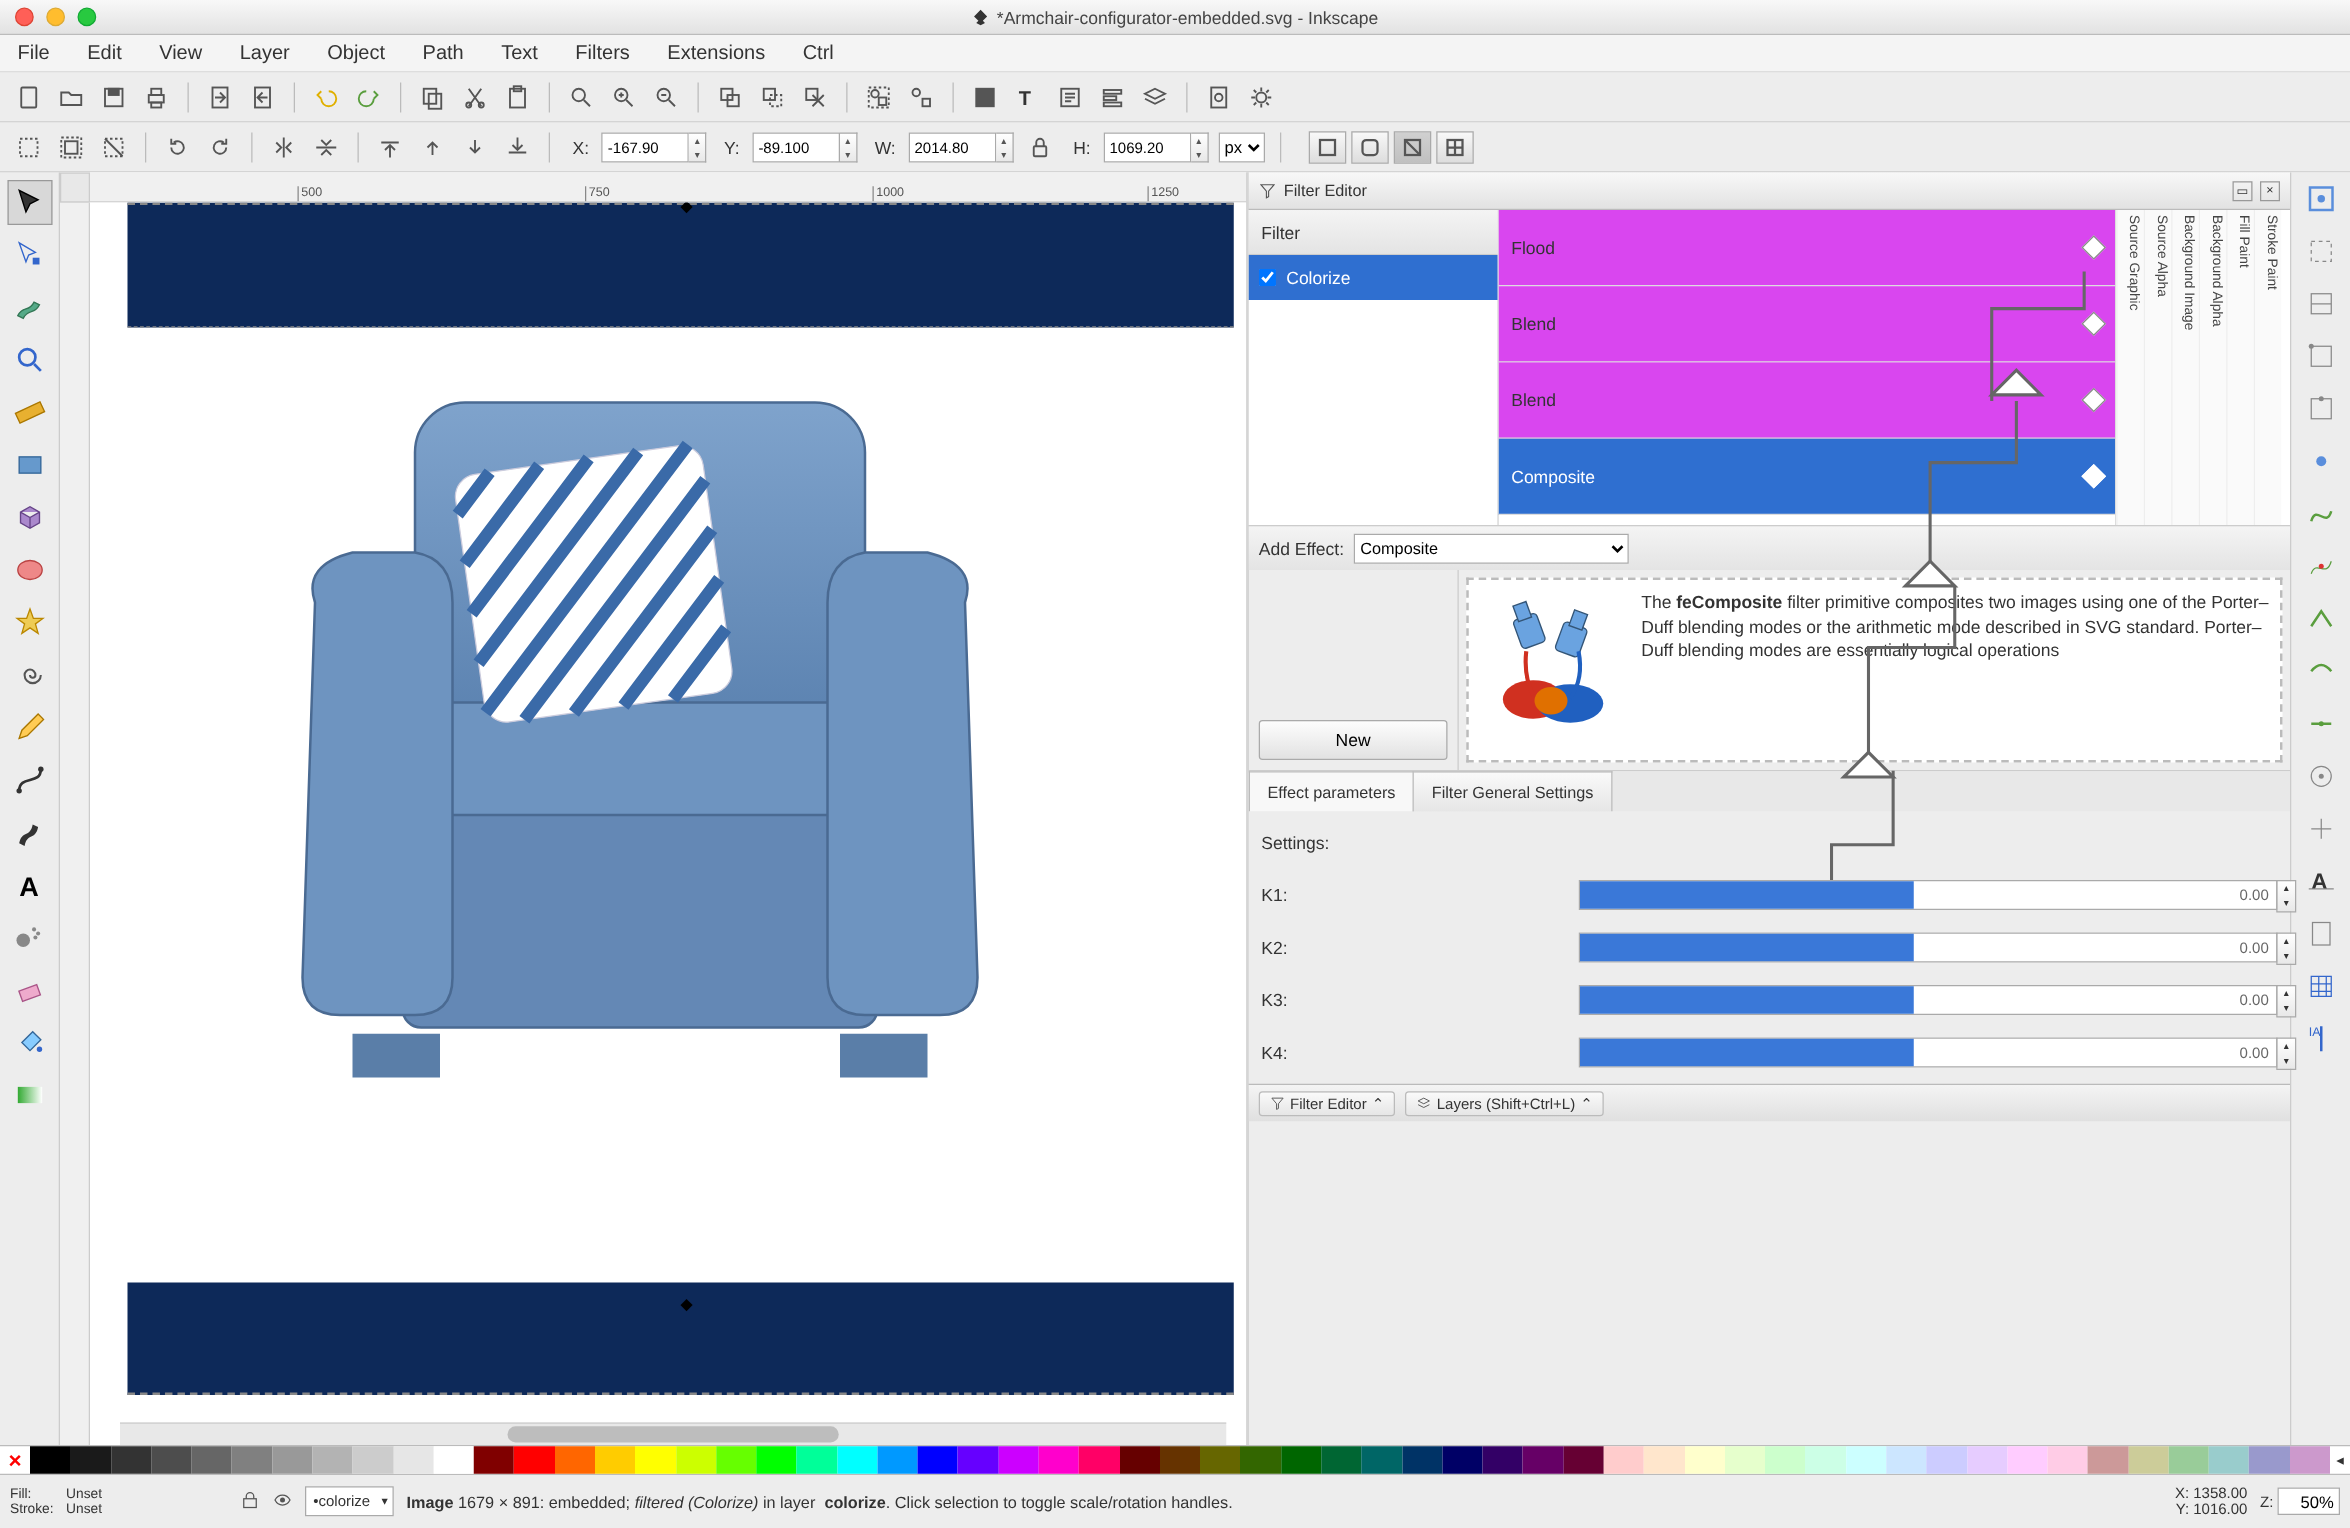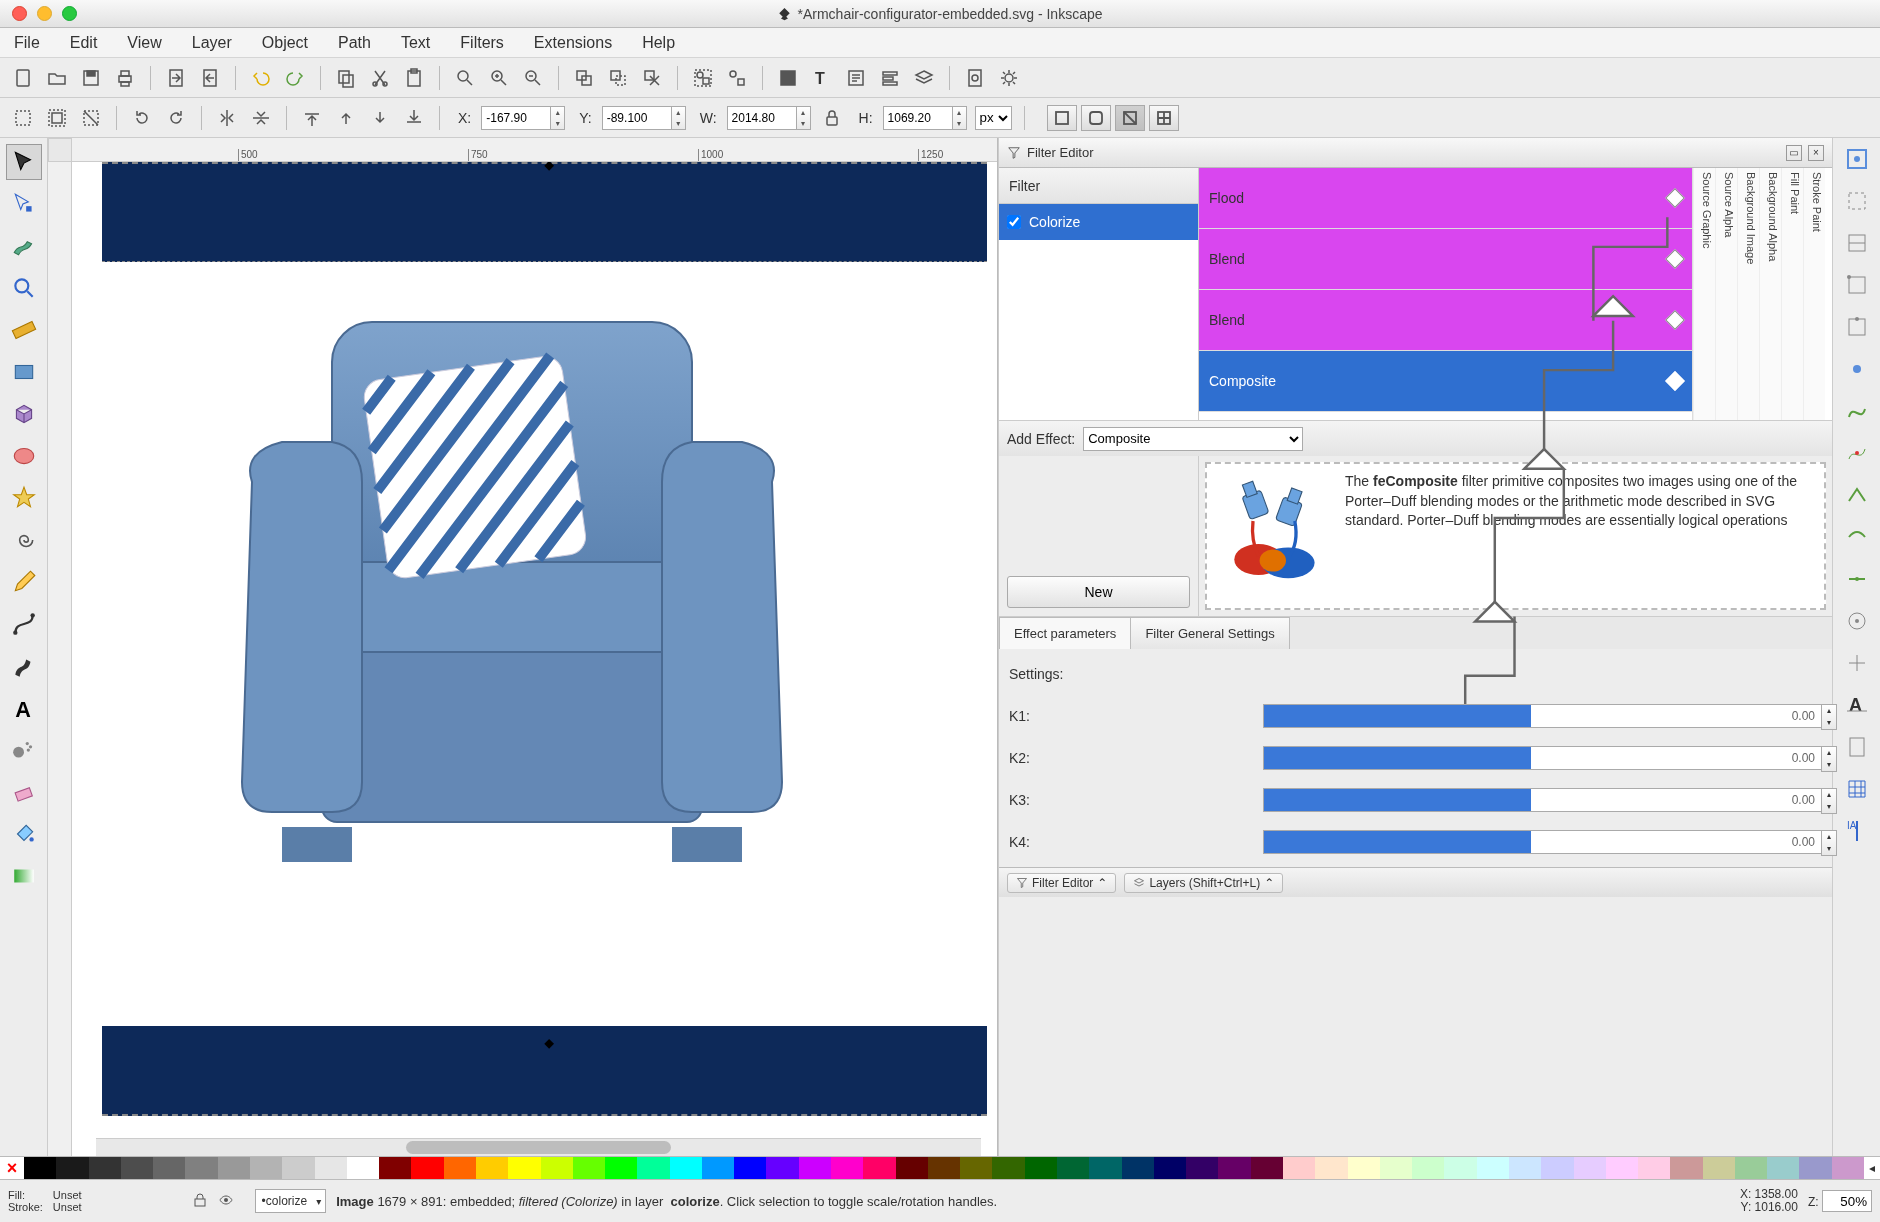--- a/index.html
+++ b/index.html
@@ -61,21 +61,21 @@
 .effect-col .hdr2 { height:36px; background:linear-gradient(#f4f4f4,#e4e4e4); border-bottom:1px solid #ccc; display:flex; align-items:center; padding:0 10px; font-size:14px;}
 .effect-list { position:relative; flex:1; }
 .eff-row { height:61px; border-bottom:1px solid #ddd; display:flex; align-items:center; padding:0 10px; font-size:14px; position:relative; background:#d946ef;}
 .eff-row.sel { background:#2f6fd0; color:#fff; }
 .eff-row .node { position:absolute; right:10px; top:50%; width:14px; height:14px; border:1px solid #888; background:#fff; transform:translateY(-50%) rotate(45deg);}
 .io-cols { width:140px; border-left:1px solid #ddd; display:flex; font-size:11px; }
 .io-cols .iocol { width:22px; border-left:1px solid #eee; writing-mode:vertical-rl; text-orientation:mixed; text-align:left; padding:4px 2px; color:#444; background:#fafafa;}
 .addeff { height:36px; border-top:1px solid #ccc; background:linear-gradient(#f4f4f4,#e4e4e4); display:flex; align-items:center; padding:0 8px; gap:8px; font-size:14px;}
 .addeff select{flex:0 0 220px; height:24px; border:1px solid #aaa; background:#fff; font-size:13px;}
 .desc-row { display:flex; height:160px; }
-.newbtn-area { width:200px; border-right:1px solid #ccc; display:flex; align-items:flex-end; padding:8px;}
+.newbtn-area { width:168px; border-right:1px solid #ccc; display:flex; align-items:flex-end; padding:8px;}
 .newbtn { flex:1; height:32px; background:linear-gradient(#fdfdfd,#e2e2e2); border:1px solid #aaa; border-radius:3px; font-size:14px;}
 .desc-area { flex:1; display:flex; padding:8px; background:#fff; border:2px dashed #bbb; margin:6px; gap:10px;}
 .desc-area .img { width:120px; height:120px; flex-shrink:0; display:flex; align-items:center; justify-content:center;}
 .desc-area .txt { font-size:14px; line-height:1.4; color:#333; }
 .desc-area .txt b { font-weight:bold; }
 .params { border-top:1px solid #ccc; }
 .param-tabs { display:flex; height:32px; background:#e8e8e8; }
 .param-tabs .ptab { padding:0 14px; display:flex; align-items:center; font-size:13px; border:1px solid #bbb; background:linear-gradient(#fafafa,#e6e6e6); border-bottom:none; margin-right:-1px;}
 .param-tabs .ptab.active { background:#f8f8f8; position:relative; z-index:1;}
 .param-body { background:#ededed; padding:8px 10px; display:flex; flex-direction:column; gap:8px;}
@@ -90,21 +90,21 @@
 .panel-tabs-bottom { height:30px; border-top:1px solid #bbb; background:linear-gradient(#f4f4f4,#e0e0e0); display:flex; align-items:center; gap:8px; padding:0 8px; font-size:12px;}
 .panel-tabs-bottom .btab { display:flex; align-items:center; gap:4px; padding:2px 8px; border:1px solid #bbb; background:linear-gradient(#fafafa,#e6e6e6); border-radius:3px;}
 .toolbox-right { width:48px; background:#ededed; border-left:1px solid #ccc; display:flex; flex-direction:column; align-items:center; padding-top:6px; gap:12px;}
 .toolbox-right .rtool { width:30px; height:30px; display:flex; align-items:center; justify-content:center;}
 .toolbox-right svg { width:24px; height:24px; }
 .palette { height:24px; background:#fff; display:flex; border-top:1px solid #bbb; border-bottom:1px solid #bbb;}
 .palette .pnone { width:24px; display:flex; align-items:center; justify-content:center; color:red; font-weight:bold; font-size:18px;}
 .palette .sw { flex:1; }
 .statusbar { height:42px; background:#ededed; display:flex; align-items:center; padding:0 8px; gap:10px; font-size:12px; color:#333;}
 .statusbar .fs { display:flex; flex-direction:column; font-size:11px; line-height:1.1; }
-.statusbar .layercombo { height:24px; border:1px solid #aaa; background:#fff; padding:0 18px 0 6px; display:flex; align-items:center; position:relative;margin-left:11px;}
+.statusbar .layercombo { height:24px; border:1px solid #aaa; background:#fff; padding:0 18px 0 6px; display:flex; align-items:center; position:relative;}
 .statusbar .layercombo::after{content:"▾"; position:absolute; right:4px; font-size:10px;}
 .statusbar .info { flex:1; font-size:13px; }
 .statusbar .info i { font-style:italic; }
 .statusbar .coords { font-family:monospace; font-size:12px; text-align:right; line-height:1.1;}
 .statusbar .zoom input { width:50px; height:22px; border:1px solid #aaa; text-align:right; padding-right:4px;}
 .conn-canvas { position:absolute; inset:0; pointer-events:none; }
 svg.ico { width:18px; height:18px; fill:none; stroke:#555; stroke-width:1.8; }
 </style>
 </head>
 <body>
@@ -126,21 +126,21 @@
 <div class="menubar">
   <span>File</span>
   <span>Edit</span>
   <span>View</span>
   <span>Layer</span>
   <span>Object</span>
   <span>Path</span>
   <span>Text</span>
   <span>Filters</span>
   <span>Extensions</span>
-  <span>Help</span>
+  <span>Ctrl</span>
 </div>
 
 <div class="toolbar">
   <div class="tb-btn">
       <svg viewBox="0 0 20 20">
         <rect x="4" y="2" width="12" height="16" rx="1"></rect>
       </svg>
     </div>
   <div class="tb-btn">
       <svg viewBox="0 0 20 20">

